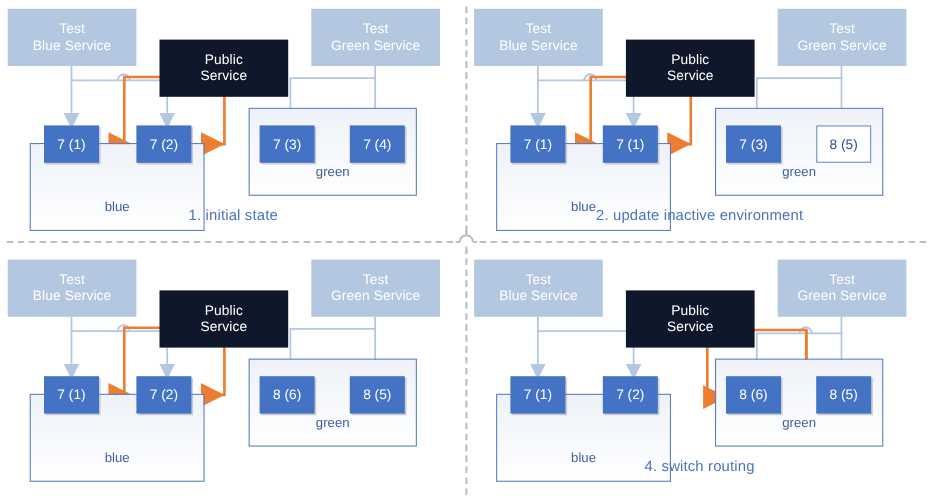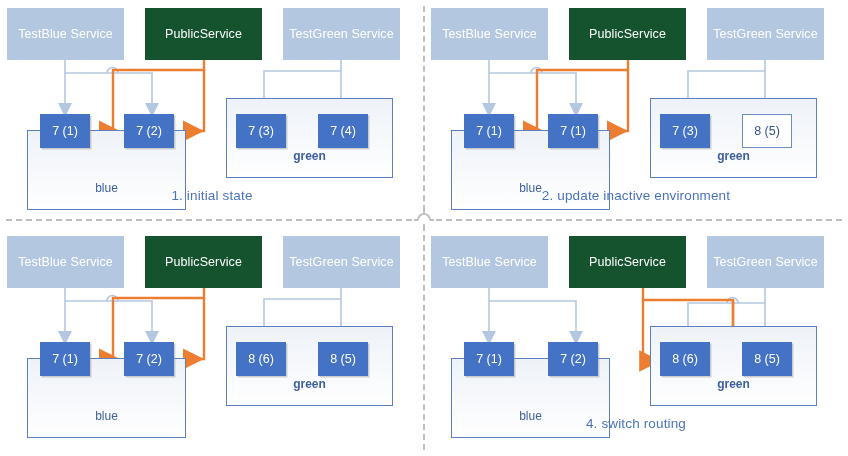--- a/index.html
+++ b/index.html
@@ -2,36 +2,36 @@
 <html><head>
 <meta charset="utf-8">
 <style>
   html,body{margin:0;padding:0;background:#ffffff;}
   body{width:848px;height:456px;position:relative;overflow:hidden;
        font-family:"Liberation Sans", sans-serif;-webkit-font-smoothing:antialiased;}
   .panel{position:absolute;width:424px;height:228px;}
   .p1{left:0;top:0}.p2{left:424px;top:0}.p3{left:0;top:228px}.p4{left:424px;top:228px}
 
   
-  .svc{position:absolute;top:8px;height:52px;display:flex;
+  .svc{position:absolute;top:8px;height:52px;display:flex;flex-direction:column;
        align-items:center;justify-content:center;color:#ffffff;font-size:12.5px;
        line-height:15px;letter-spacing:.1px;text-align:center;}
   .svc span{display:block;}
   .svc.light{background:#b4c7e0;}
-  .svc.dark{background:#14532d;}
+  .svc.dark{background:#0f172a;margin-top:28px;}
   .svc.s1{left:7px;width:117px;}
   .svc.s2{left:145px;width:117px;}
   .svc.s3{left:283px;width:117px;}
 
   
   .env{position:absolute;top:98px;height:80px;border:1px solid #5b7fbf;
        background:linear-gradient(to bottom,#eef2f8 0%,#f7f9fc 55%,#ffffff 100%);
        box-sizing:border-box;}
   .env.blue{left:27px;width:159px;margin-top:32px;}
-  .env.green{left:226px;width:167px;font-weight:bold;}
+  .env.green{left:226px;width:153px;}
   .env-label{position:absolute;left:0;right:0;top:50px;text-align:center;
              color:#3e5f9e;font-size:12px;}
 
   
   .node{position:absolute;top:114px;width:50px;height:34px;
         display:flex;align-items:center;justify-content:center;
         font-size:12.5px;color:#ffffff;background:#4472c4;
         box-shadow:1.5px 1.5px 0 rgba(150,150,150,.45);box-sizing:border-box;}
   .node.hollow{background:#ffffff;color:#31538f;border:1px solid #6f8ec4;box-shadow:none;}
   .node.n1{left:40px;}

